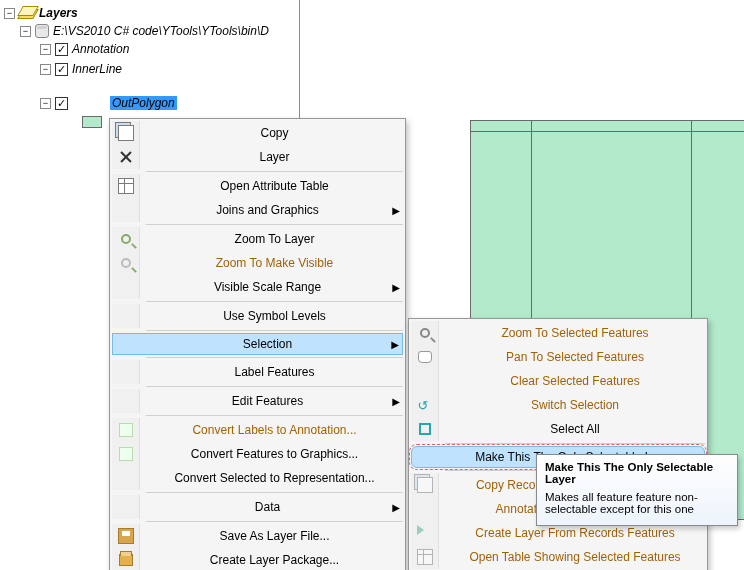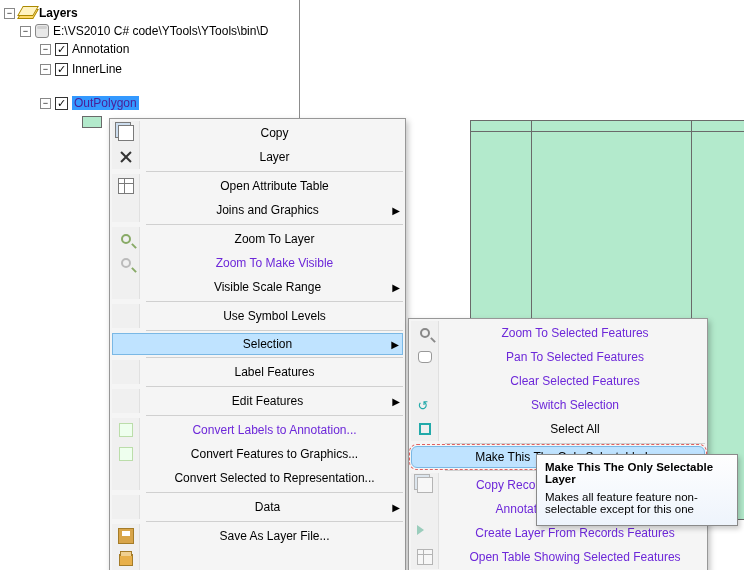--- a/index.html
+++ b/index.html
@@ -68,25 +68,26 @@
     background: #e8e8e8;
     border: 1px solid #888;
     border-radius: 3px;
     position: relative;
   }
   .db-icon::before {
     content: ''; position: absolute;
     top:1px; left:1px; right:1px; height:3px;
     background: #d0d0d0; border-radius: 2px;
   }
-  .text-label { white-space: nowrap; }
+  .text-label { white-space: nowrap; font-style: italic; }
   .selected {
     background: #3399ff;
-    color: #4c1d95;
+    color: #000000;
     padding: 0 2px;
+    margin-left: 38px;
   }
   .poly-swatch {
     width: 20px; height: 12px;
     background: #b3eacc;
     border: 1px solid #6a6a6a;
     margin-left: 82px;
     margin-top: 4px;
   }
   .map-canvas {
     position: absolute;
@@ -142,21 +143,21 @@
     height: 1px;
     margin: 2px 0 2px 34px;
     background: #d0d0d0;
   }
   .mi.highlight {
     background: #bfe3ff;
     border: 1px solid #7ab8e5;
     height: 22px;
   }
   .mi.highlight .iconcell { background: transparent; border-right: 1px solid transparent; }
-  .mi.disabled { color: #6d28d9; }
+  .mi.disabled { color: #a16207; }
   .mi.red-dashed {
     outline: 1px dashed #e06060;
     outline-offset: 1px;
     border-radius: 6px;
   }
 
   
   .ic { width:16px; height:16px; display:inline-block; position:relative; }
   .ic-copy { border:1px solid #7a7a7a; background:#fff; box-shadow: -3px -3px 0 -1px #cde, -3px -3px 0 0 #7a7a7a; }
   .ic-x::before, .ic-x::after { content:''; position:absolute; left:1px; right:1px; top:7px; height:2px; background:#333; transform:rotate(45deg);}
@@ -322,20 +323,21 @@
   <div class="mi">
       <span class="iconcell">
         <span class="ic ic-save"></span>
       </span>
       <span class="label">Save As Layer File...</span>
     </div>
   <div class="mi">
       <span class="iconcell">
         <span class="ic ic-pkg"></span>
       </span>
+      <span class="label">Create Layer Package...</span>
     </div>
 
 </div>
 
 <div class="ctx-menu sub">
   <div class="mi disabled">
       <span class="iconcell">
         <span class="ic ic-zsel"></span>
       </span>
       <span class="label">Zoom To Selected Features</span>

